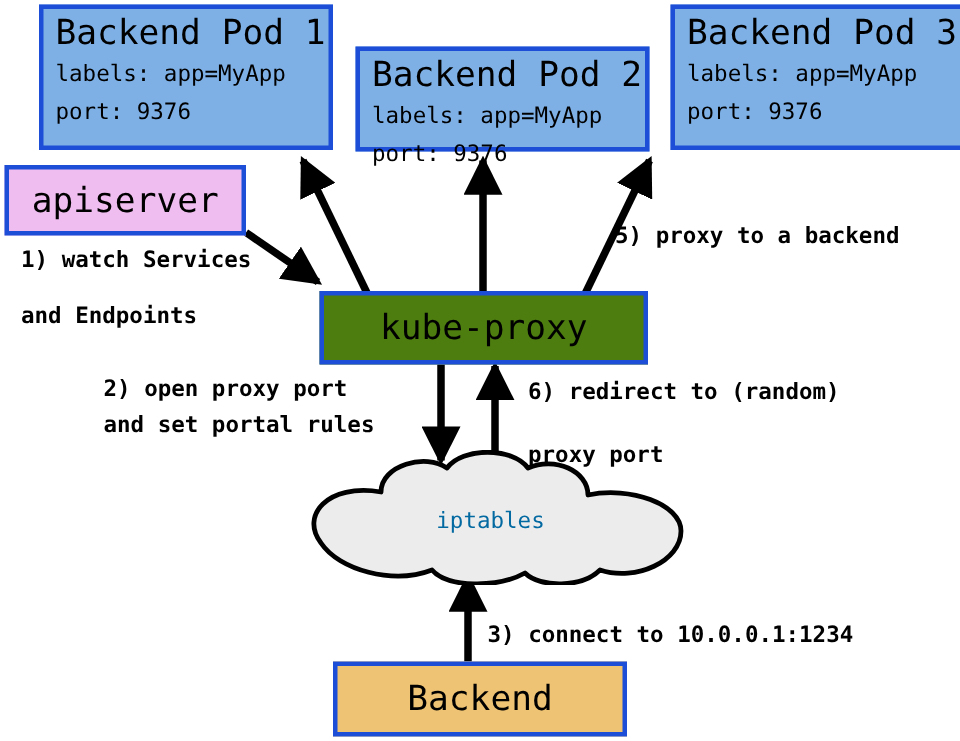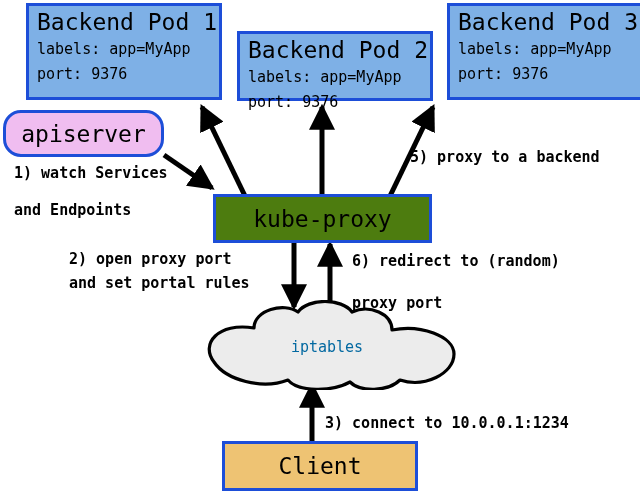--- a/index.html
+++ b/index.html
@@ -46,21 +46,20 @@
   .pod-line {
     font-size: 15px;
     line-height: 25px;
     color: #000;
     white-space: nowrap;
   }
   .apiserver {
     background: #f0bdf0;
     align-items: center;
     justify-content: center;
-    border-radius: 18px;
   }
   .apiserver-label {
     font-size: 23px;
     line-height: 26px;
     color: #000;
     white-space: nowrap;
   }
   .kubeproxy {
     background: #4d7c0f;
     align-items: center;
@@ -185,21 +184,21 @@
                C 262 74, 232 88, 208 80
                C 196 92, 168 92, 158 82
                C 140 92, 106 92, 96 80
                C 70 90, 34 80, 22 62
                C 8 44, 26 22, 62 28 Z" fill="#ececec" stroke="#000000" stroke-width="3.2" stroke-linejoin="round"></path>
     </svg>
     <div class="cloud-label" style="top:38px;">iptables</div>
   </div>
 
   <div class="node client" style="left:222px; top:441px; width:196px; height:50px;">
-    <div class="client-label">Client</div>
+    <div class="client-label">Backend</div>
   </div>
 
   <div class="step" style="left:14px; top:162px;">1) watch Services</div>
   <div class="step" style="left:14px; top:199px;">and Endpoints</div>
 
   <div class="step" style="left:69px; top:248px;">2) open proxy port</div>
   <div class="step" style="left:69px; top:272px;">and set portal rules</div>
 
   <div class="step" style="left:325px; top:412px;">3) connect to 10.0.0.1:1234</div>
 

